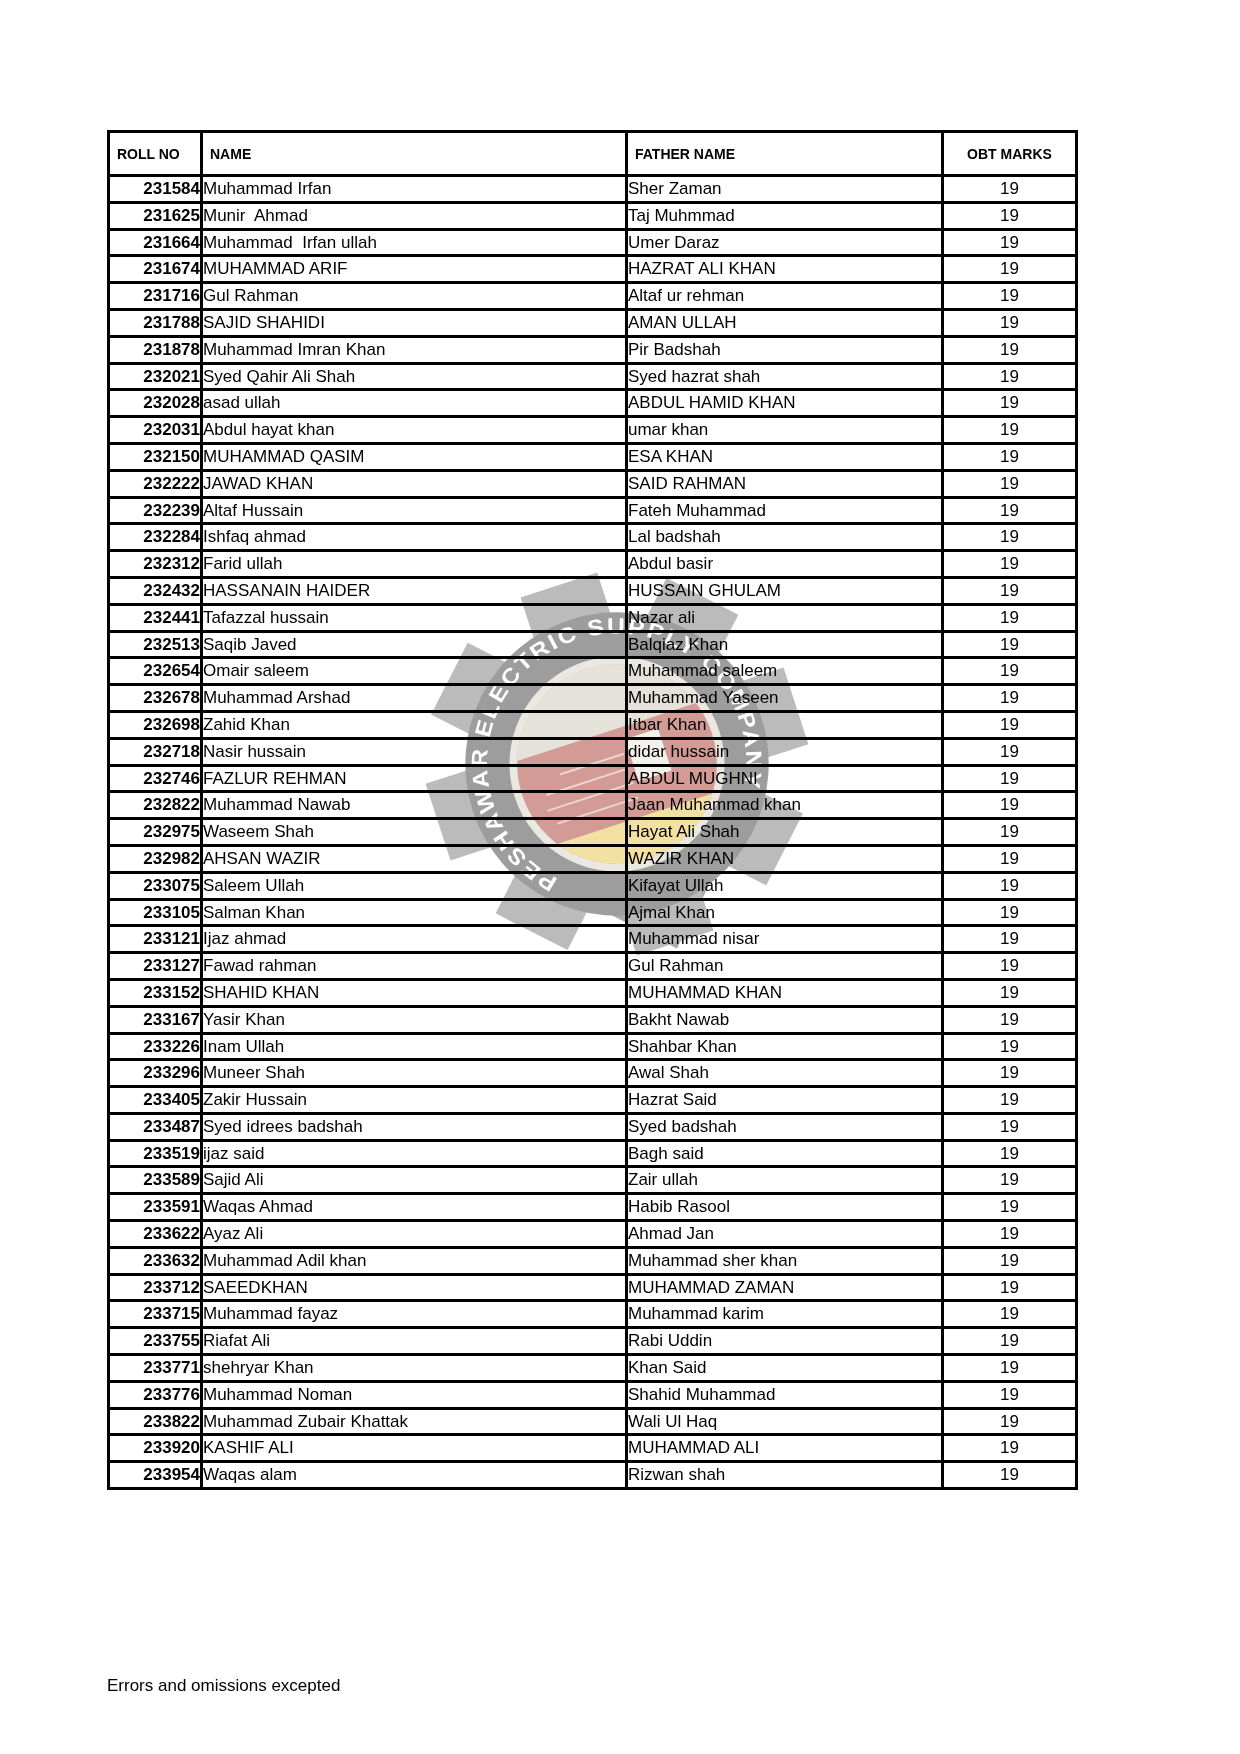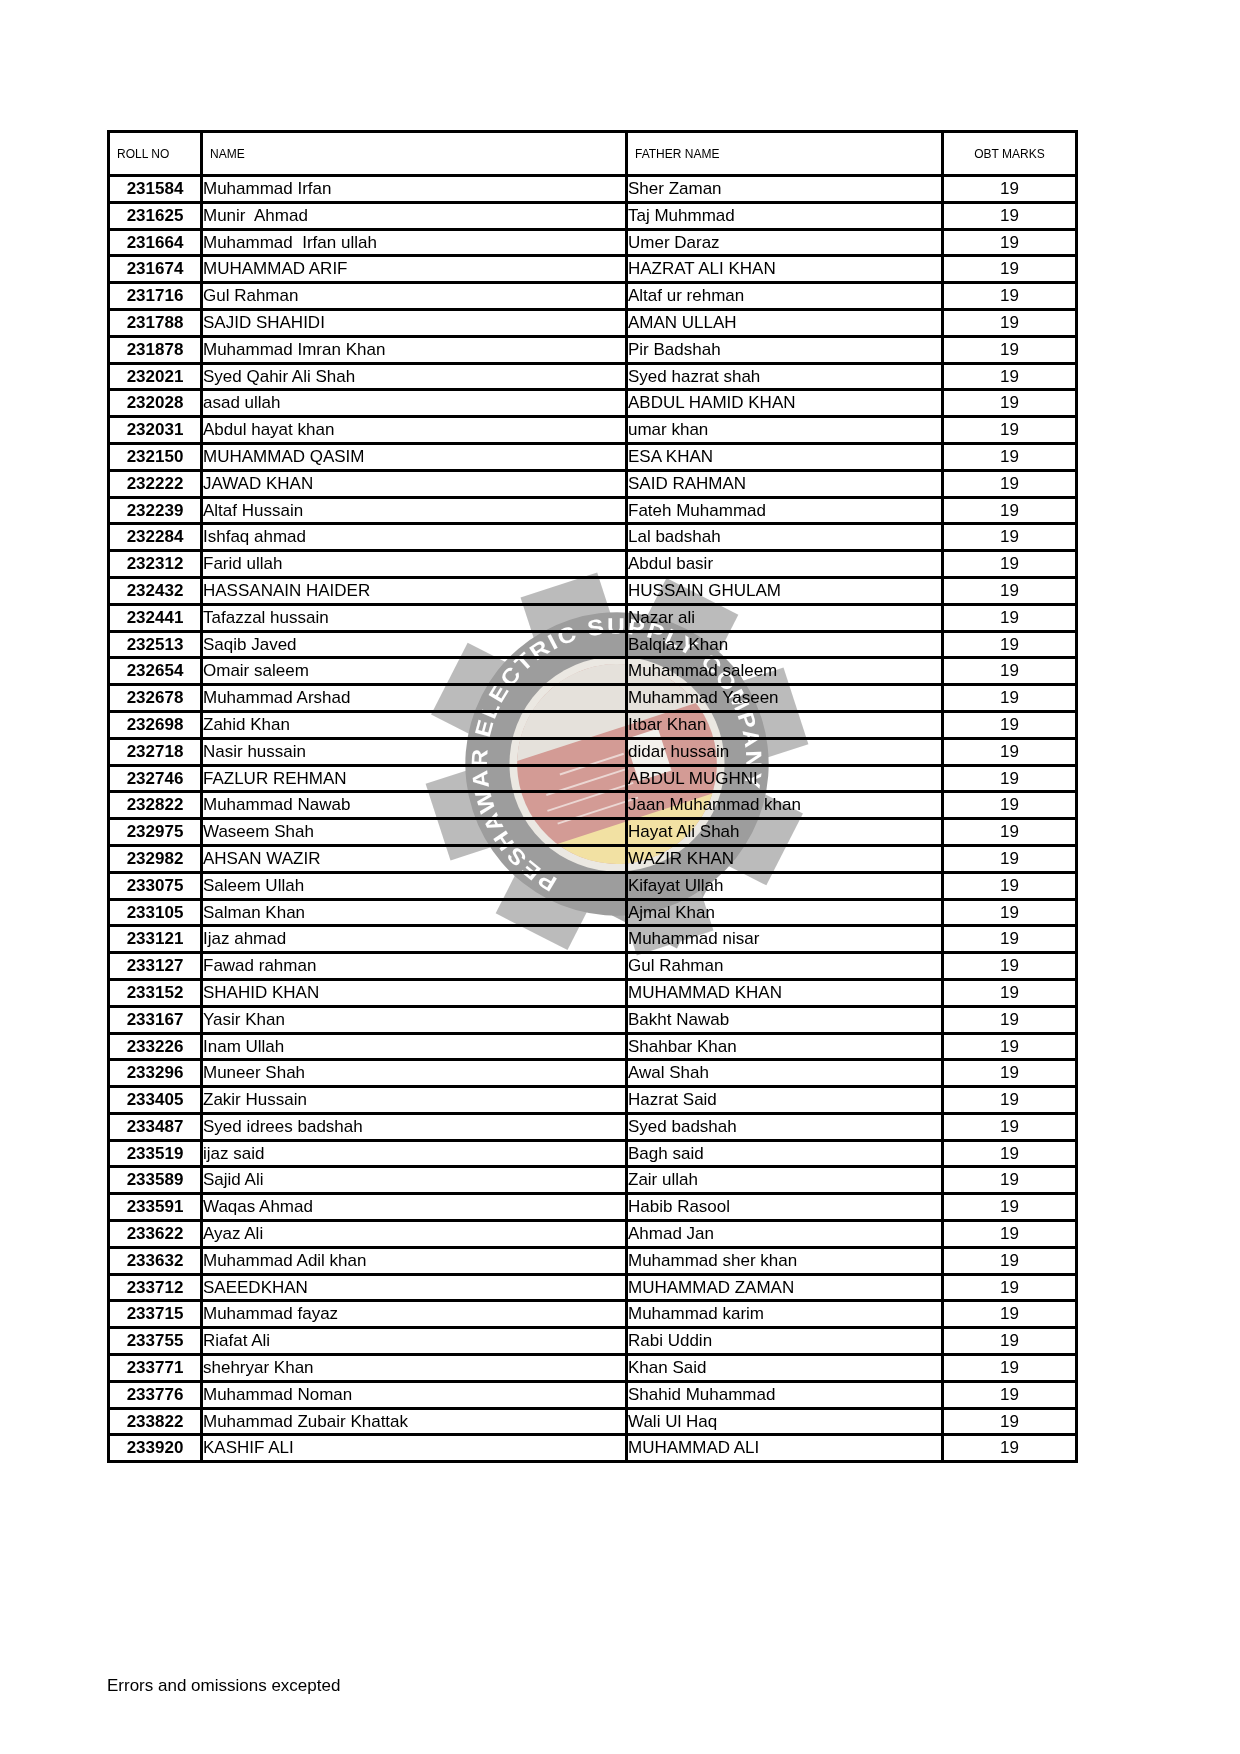--- a/index.html
+++ b/index.html
@@ -30,35 +30,35 @@
   }
   table.results th, table.results td {
     border:3px solid #000;
     padding:0;
     overflow:hidden;
     white-space:pre;
     background:transparent;
   }
   table.results th {
     height:41px;
-    font-size:12px;
-    font-weight:normal;
+    font-size:14px;
+    font-weight:bold;
     text-align:left;
     padding-left:7px;
   }
   table.results th.marks-h {
     text-align:center;
     padding-left:0;
   }
   table.results td {
     height:23.8px;
     font-size:17px;
     line-height:23.8px;
   }
-  td.roll  { font-weight:bold; text-align:center; padding-right:12px; }
+  td.roll  { font-weight:bold; text-align:right; padding-right:12px; }
   td.name  { padding-left:6px; }
   td.father{ padding-left:6px; }
   td.marks { text-align:center; }
   .footer-note {
     position:absolute;
     left:107px; top:1676px;
     width:968px;
     text-align:left;
     font-size:17px;
     z-index:1;
@@ -465,19 +465,25 @@
           <td class="marks">19</td>
         </tr>
 
         <tr>
           <td class="roll">233920</td>
           <td class="name">KASHIF ALI</td>
           <td class="father">MUHAMMAD ALI</td>
           <td class="marks">19</td>
         </tr>
 
+        <tr>
+          <td class="roll">233954</td>
+          <td class="name">Waqas alam</td>
+          <td class="father">Rizwan shah</td>
+          <td class="marks">19</td>
+        </tr>
       </tbody>
   </table>
 
   <div class="footer-note">Errors and omissions excepted</div>
   <div class="footer-page">Page No.9 / 98</div>
 
 </div>
 
 </body></html>

